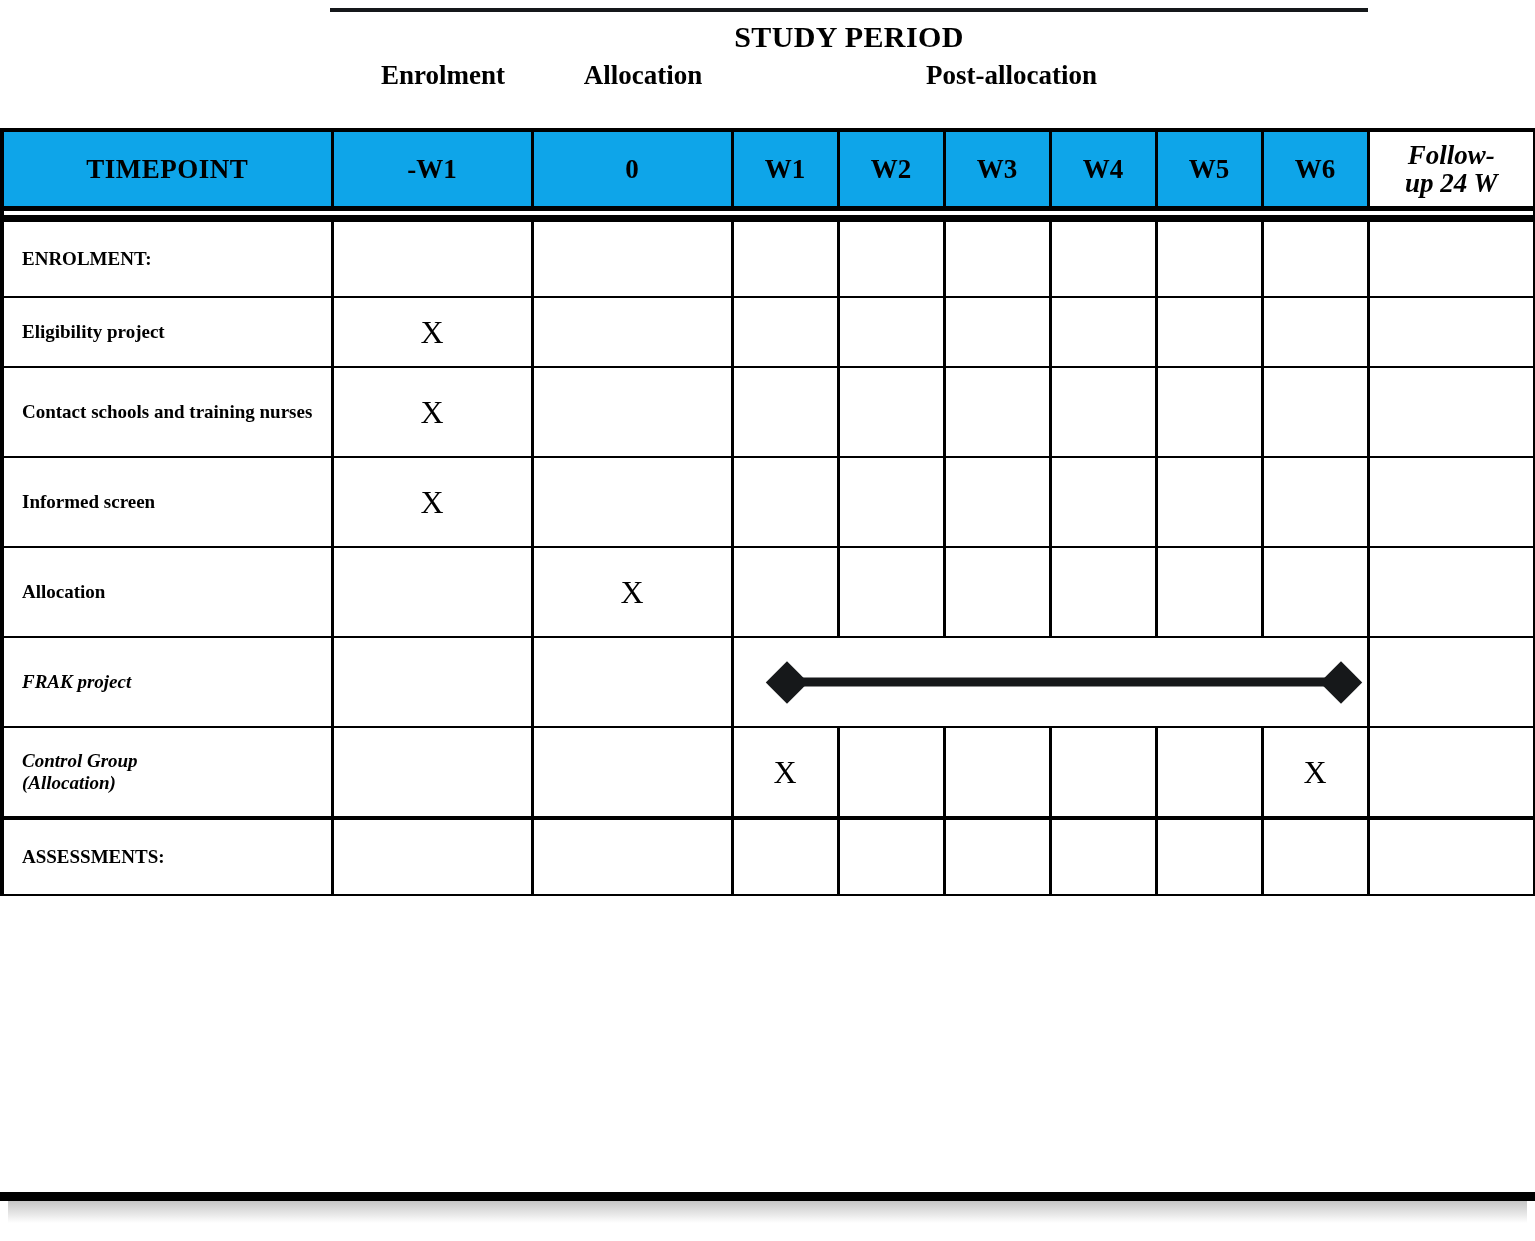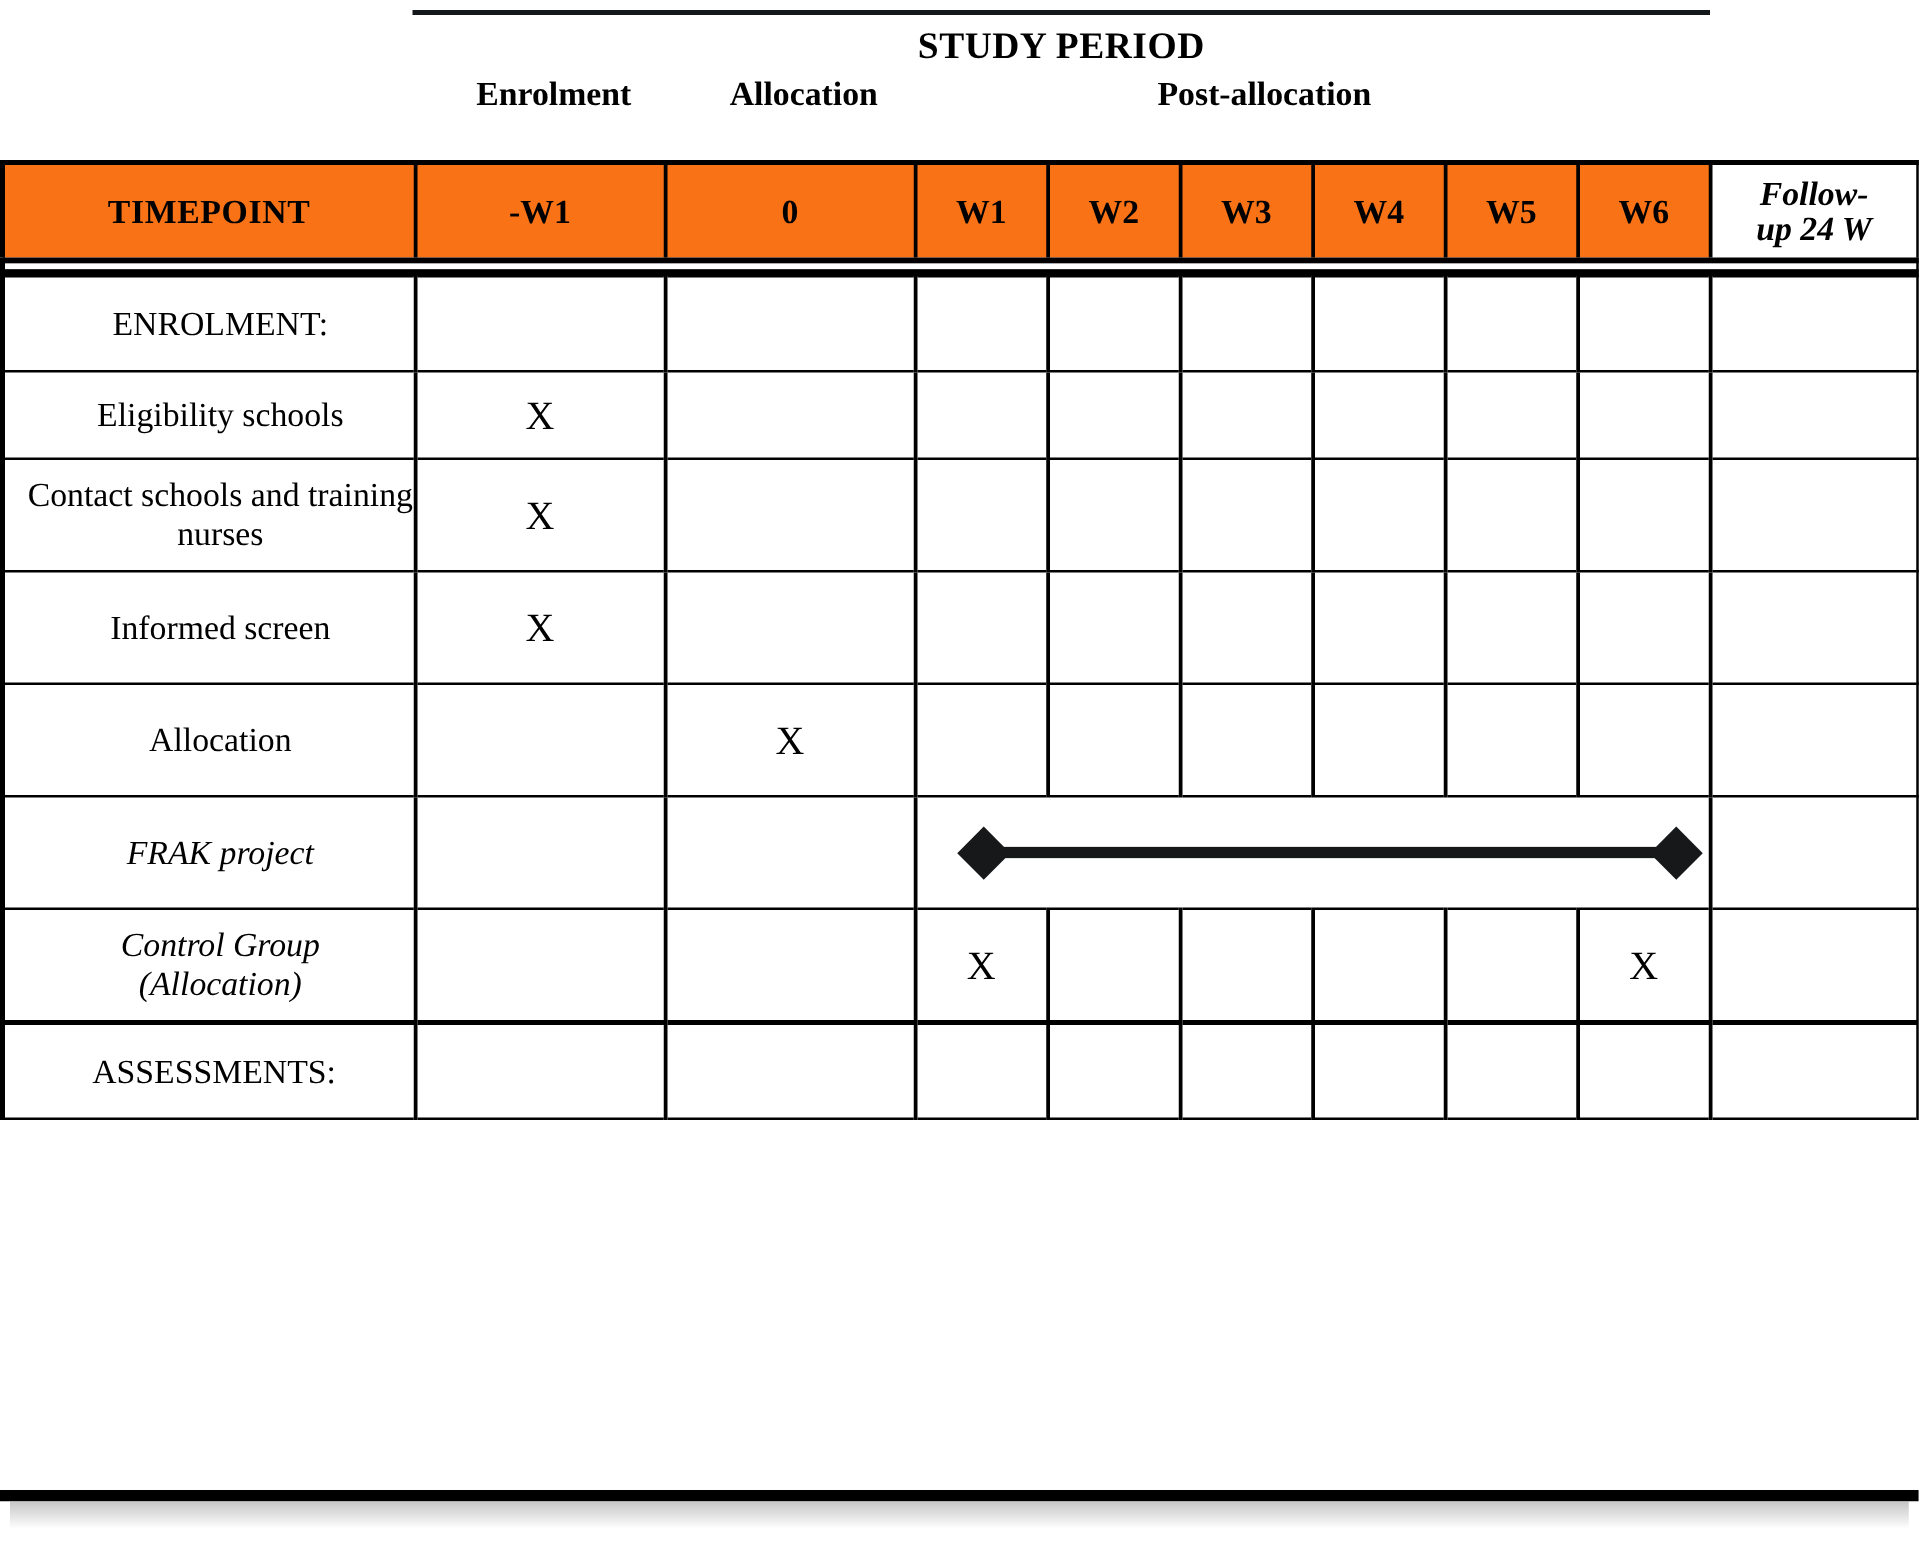--- a/index.html
+++ b/index.html
@@ -86,21 +86,21 @@
 
   
   col.c-label   { width: 330px; }
   col.c-w0      { width: 200px; }
   col.c-zero    { width: 200px; }
   col.c-wk      { width: 106px; }
   col.c-follow  { width: 167px; }
 
   
   tr.head td {
-    background: #f97316;
+    background: #0ea5e9;
     height: 74px;
     text-align: center;
     font-weight: bold;
     font-size: 27px;
     border-left: 3px solid #000;
     border-right: 3px solid #000;
     border-top: none;
     border-bottom: none;
   }
   td.hd-timepoint {
@@ -131,24 +131,24 @@
   tr.body td {
     height: 68px;
     border-left: 3px solid #000;
     border-right: 3px solid #000;
     border-top: 2px solid #000;
     border-bottom: 2px solid #000;
     text-align: center;
     font-size: 31px;
   }
   tr.body td.rowlabel {
-    text-align: center;
+    text-align: left;
     padding-left: 18px;
-    font-size: 27px;
-    font-weight: normal;
+    font-size: 19px;
+    font-weight: bold;
     line-height: 1.14;
     border-left: none;
   }
   tr.body td.last-col { border-right: none; }
 
   td.rowlabel.italic  { font-style: italic; }
   td.rowlabel.right   { text-align: right; padding-right: 18px; padding-left: 0; }
   td.rowlabel.center  { text-align: center; padding-left: 0; padding-right: 10px; }
 
   
@@ -287,21 +287,21 @@
       <td></td>
       <td></td>
       <td></td>
       <td></td>
       <td></td>
       <td></td>
       <td class="last-col"></td>
     </tr>
 
     <tr class="body">
-      <td class="rowlabel">Eligibility schools</td>
+      <td class="rowlabel">Eligibility project</td>
       <td><span class="xmark">X</span></td>
       <td></td>
       <td></td>
       <td></td>
       <td></td>
       <td></td>
       <td></td>
       <td></td>
       <td class="last-col"></td>
     </tr>

